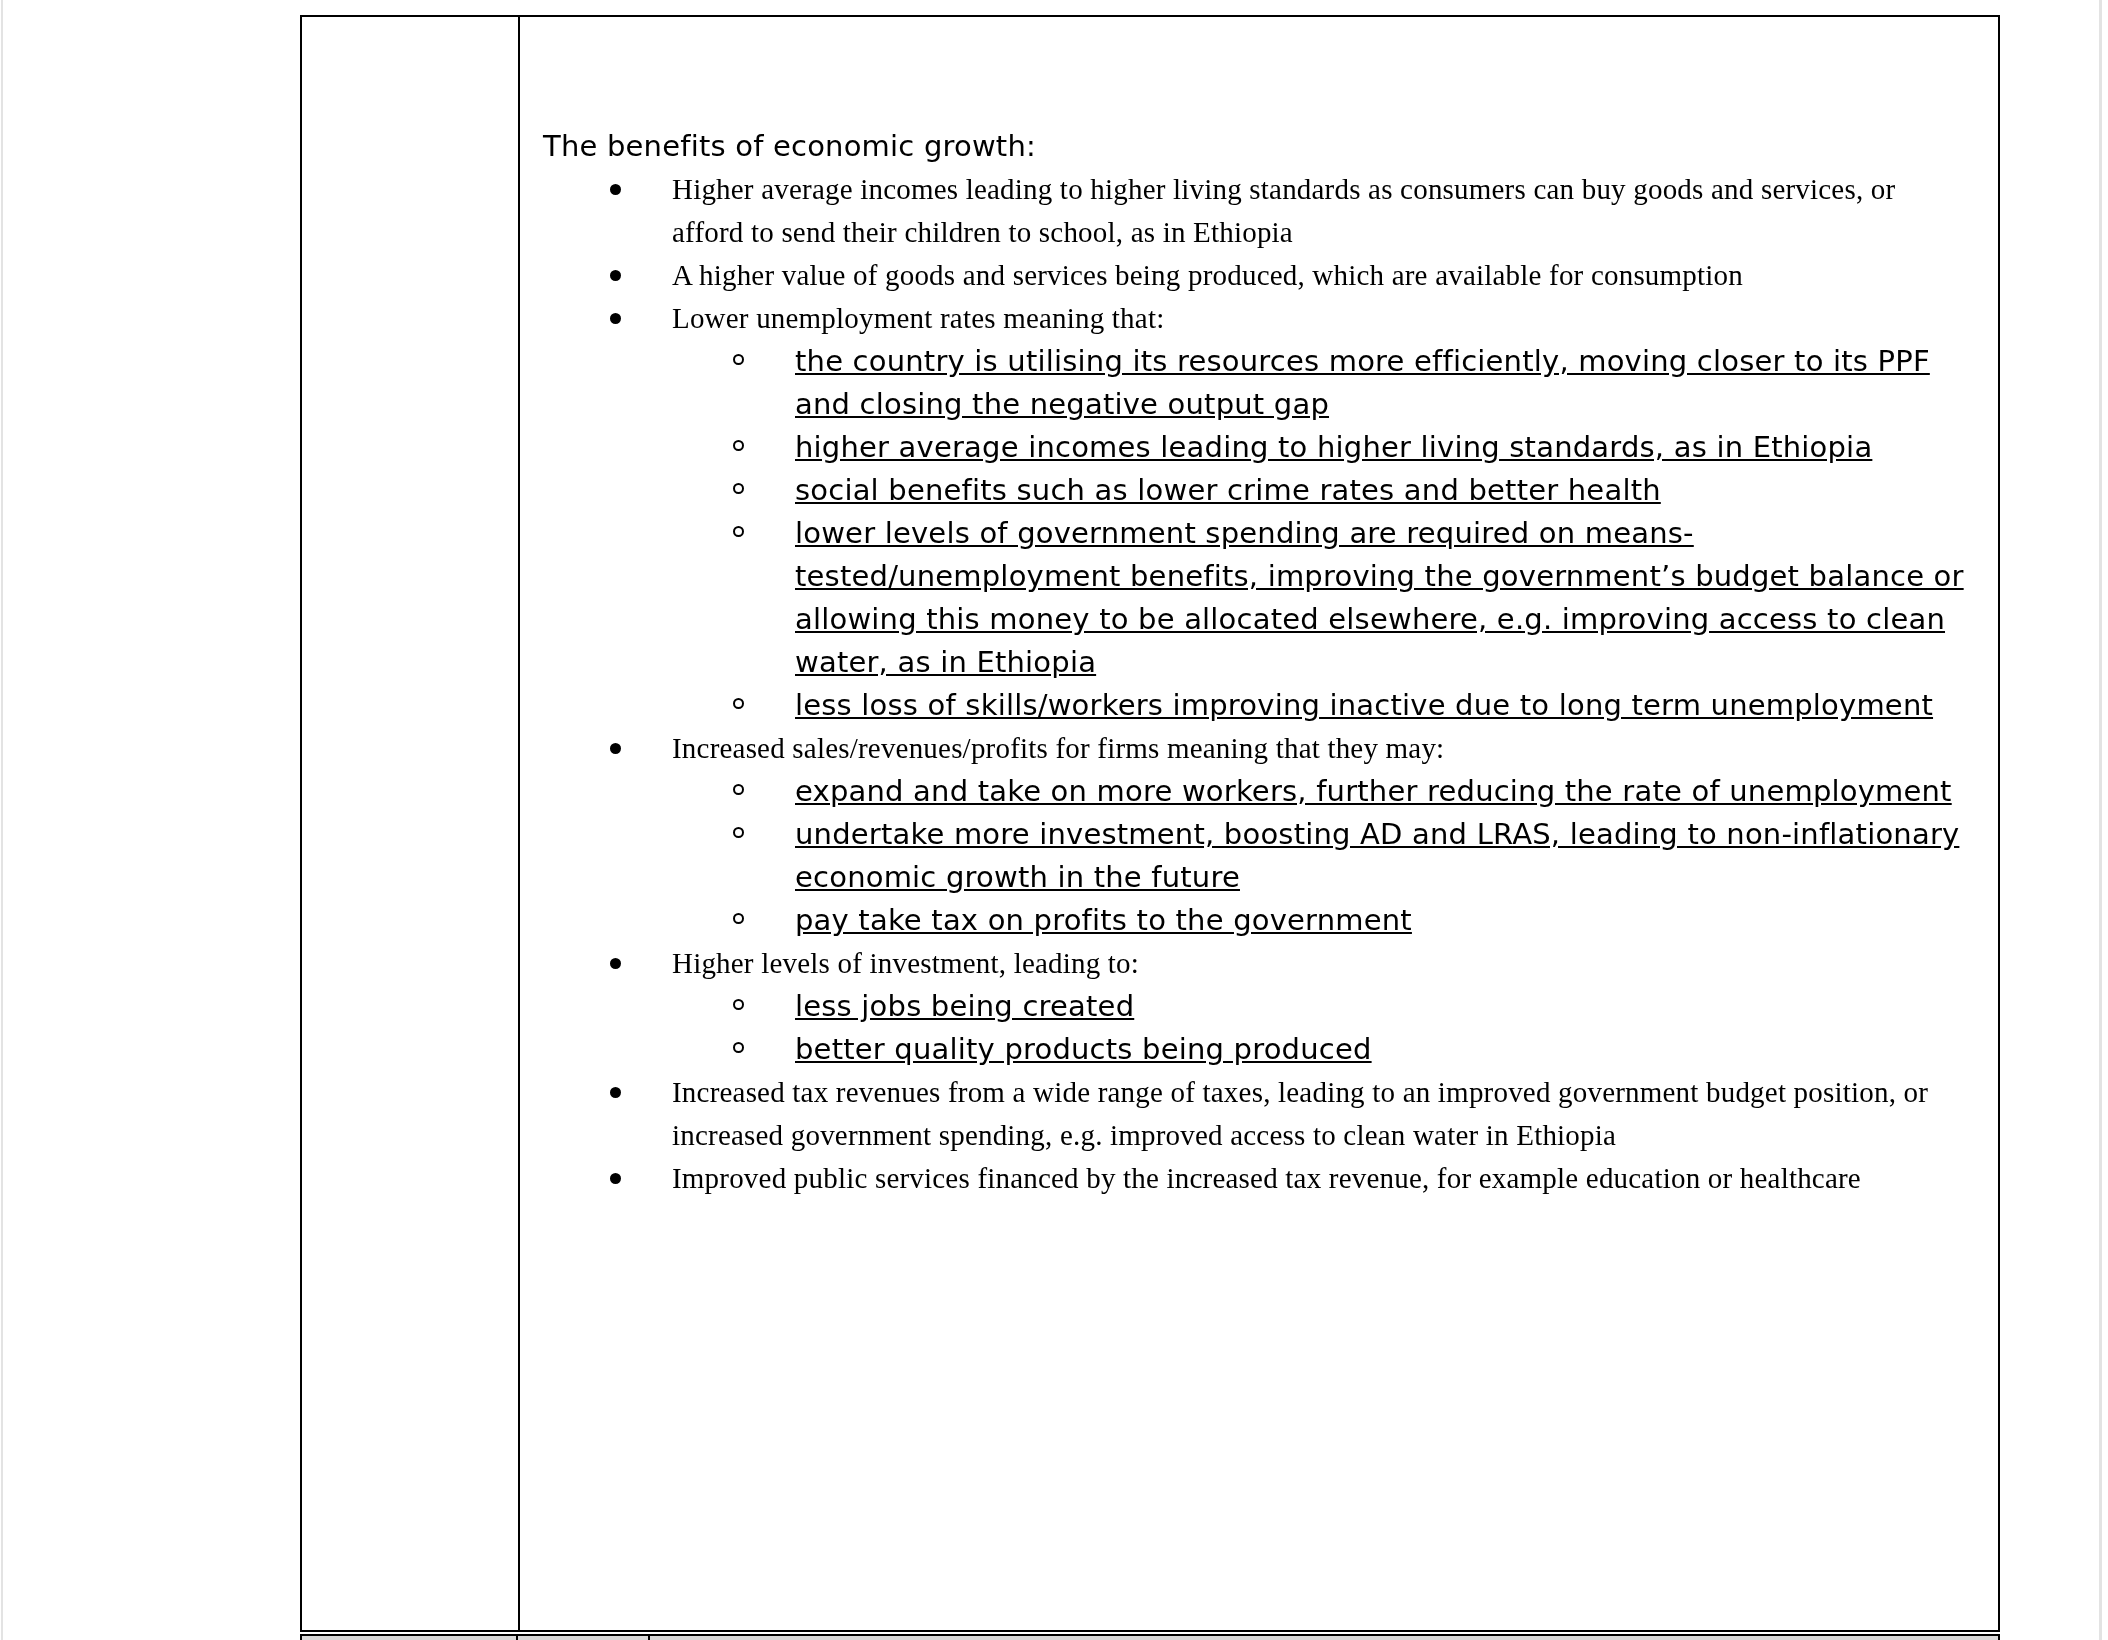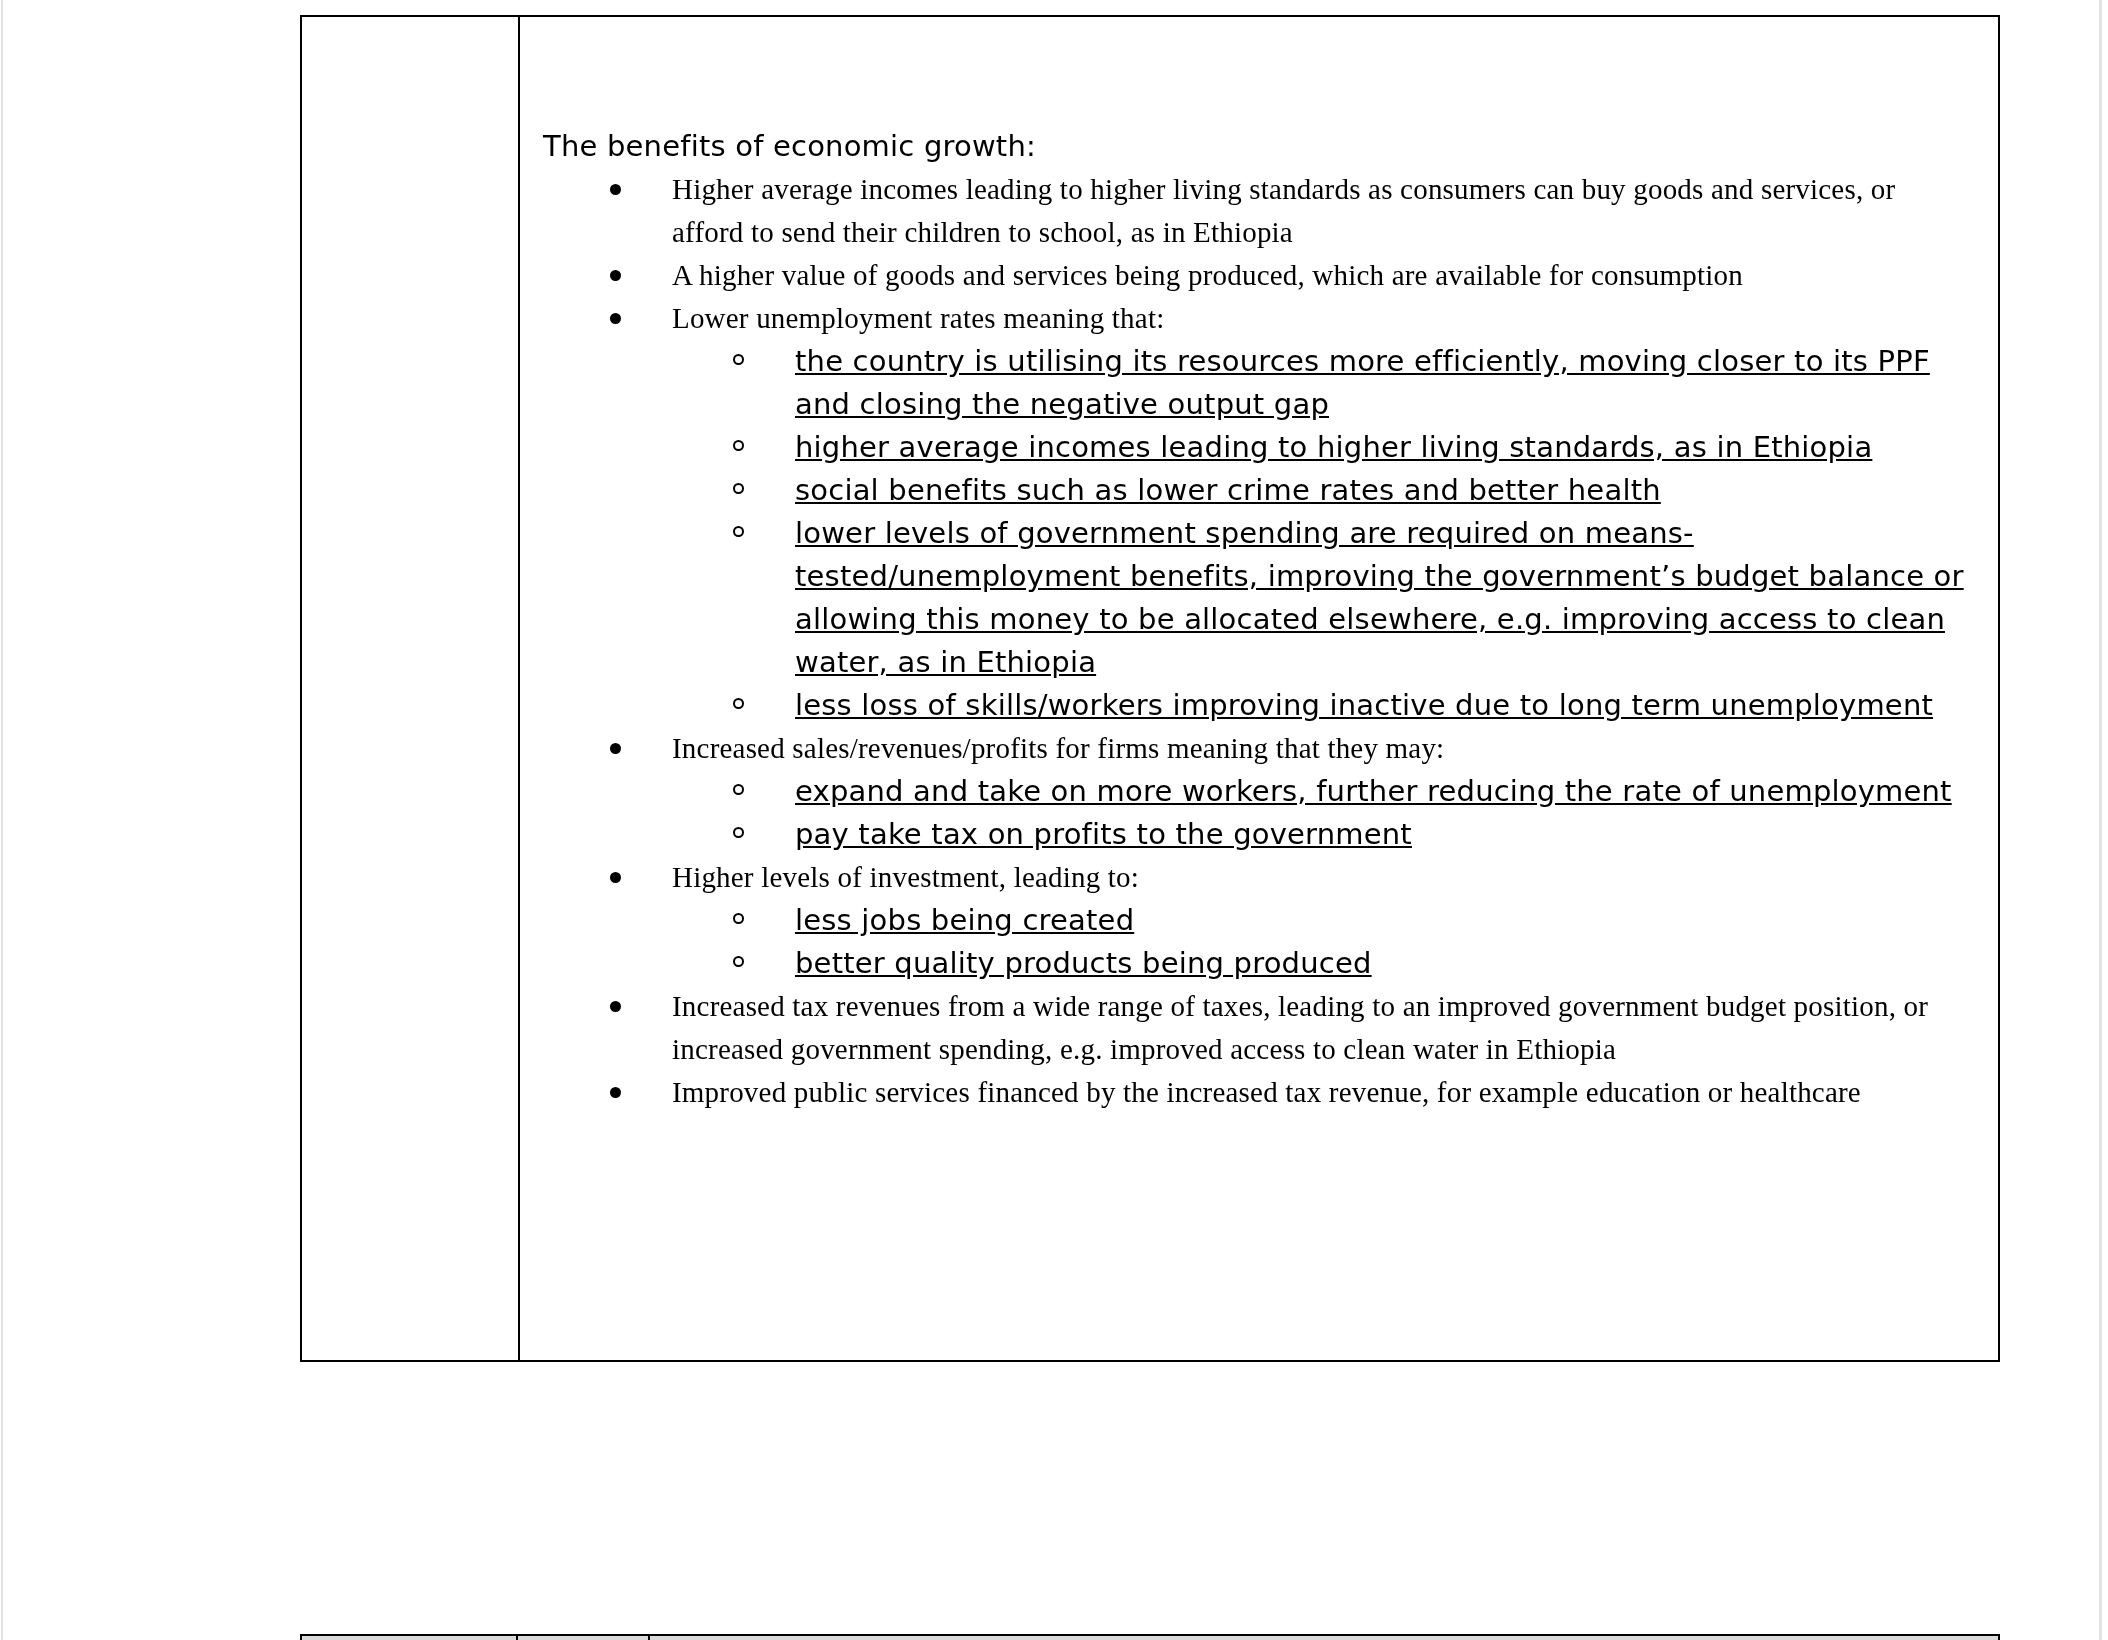--- a/index.html
+++ b/index.html
@@ -18,21 +18,21 @@
   .page-edge-right {
     position:absolute; left:2099px; top:0; width:3px; height:1640px;
     background:var(--edge-color,#e6e6e6);
   }
   .table {
     position:absolute; left:300px; top:15px; width:1700px;
   }
   .main-row {
     display:flex;
     box-sizing:border-box;
-    width:1700px; height:1347px;
+    width:1700px; height:1617px;
     border:2px solid var(--border-color,#000);
   }
   .col-left {
     box-sizing:border-box;
     width:218px;
     border-right:2px solid var(--border-color,#000);
   }
   .col-content {
     box-sizing:border-box;
     flex:1;
@@ -87,20 +87,21 @@
             <div class="li1"><span class="marker m1"></span><span>Higher average incomes leading to higher living standards as consumers can buy goods and services, or afford to send their children to school, as in Ethiopia</span></div>
             <div class="li1"><span class="marker m1"></span><span>A higher value of goods and services being produced, which are available for consumption</span></div>
             <div class="li1"><span class="marker m1"></span><span>Lower unemployment rates meaning that:</span></div>
             <div class="li2"><span class="marker m2"></span><span>the country is utilising its resources more efficiently, moving closer to its PPF and closing the negative output gap</span></div>
             <div class="li2"><span class="marker m2"></span><span>higher average incomes leading to higher living standards, as in Ethiopia</span></div>
             <div class="li2"><span class="marker m2"></span><span>social benefits such as lower crime rates and better health</span></div>
             <div class="li2"><span class="marker m2"></span><span>lower levels of government spending are required on means-tested/unemployment benefits, improving the government’s budget balance or allowing this money to be allocated elsewhere, e.g. improving access to clean water, as in Ethiopia</span></div>
             <div class="li2"><span class="marker m2"></span><span>less loss of skills/workers improving inactive due to long term unemployment</span></div>
             <div class="li1"><span class="marker m1"></span><span>Increased sales/revenues/profits for firms meaning that they may:</span></div>
             <div class="li2"><span class="marker m2"></span><span>expand and take on more workers, further reducing the rate of unemployment</span></div>
+            <div class="li2"><span class="marker m2"></span><span>undertake more investment, boosting AD and LRAS, leading to non-inflationary economic growth in the future</span></div>
             <div class="li2"><span class="marker m2"></span><span>pay take tax on profits to the government</span></div>
             <div class="li1"><span class="marker m1"></span><span>Higher levels of investment, leading to:</span></div>
             <div class="li2"><span class="marker m2"></span><span>less jobs being created</span></div>
             <div class="li2"><span class="marker m2"></span><span>better quality products being produced</span></div>
             <div class="li1"><span class="marker m1"></span><span>Increased tax revenues from a wide range of taxes, leading to an improved government budget position, or increased government spending, e.g. improved access to clean water in Ethiopia</span></div>
             <div class="li1"><span class="marker m1"></span><span>Improved public services financed by the increased tax revenue, for example education or healthcare</span></div>
           </div>
       </div>
     </div>
 

